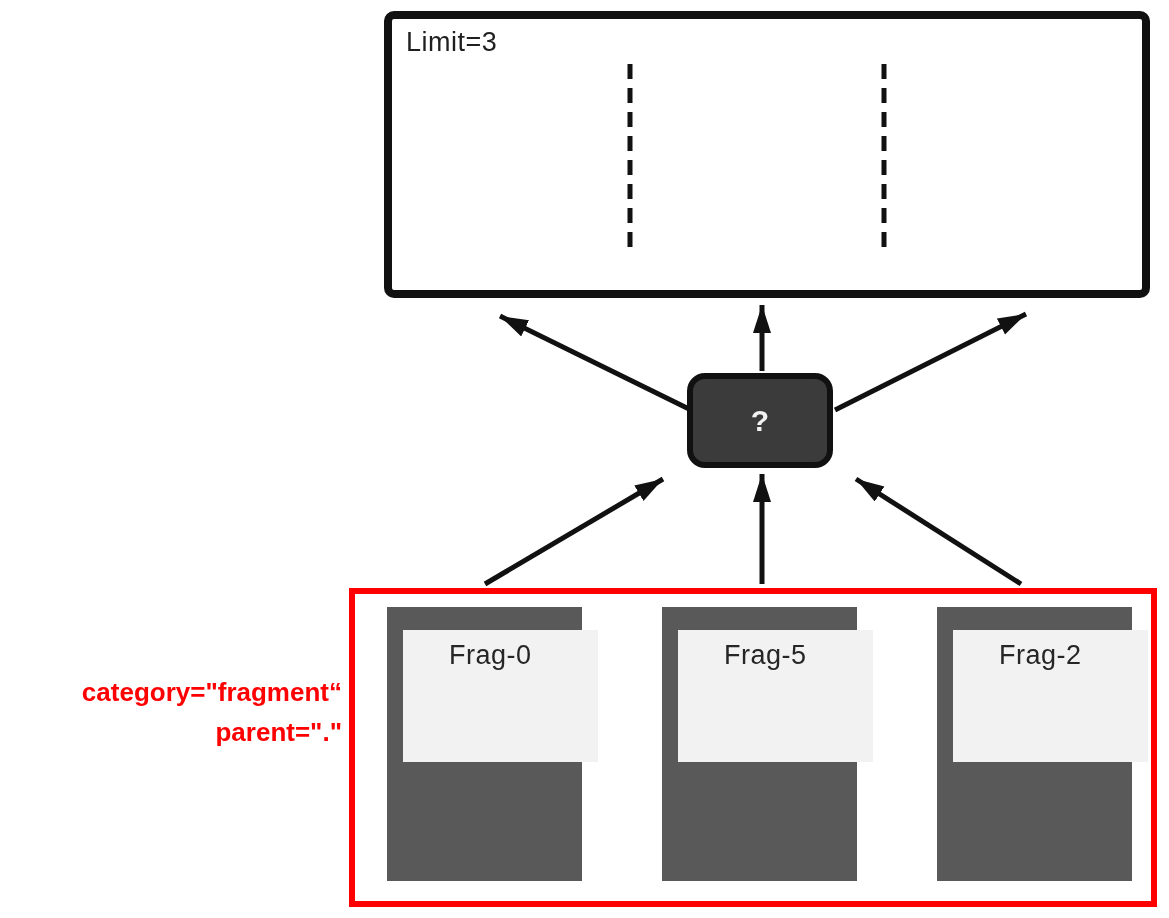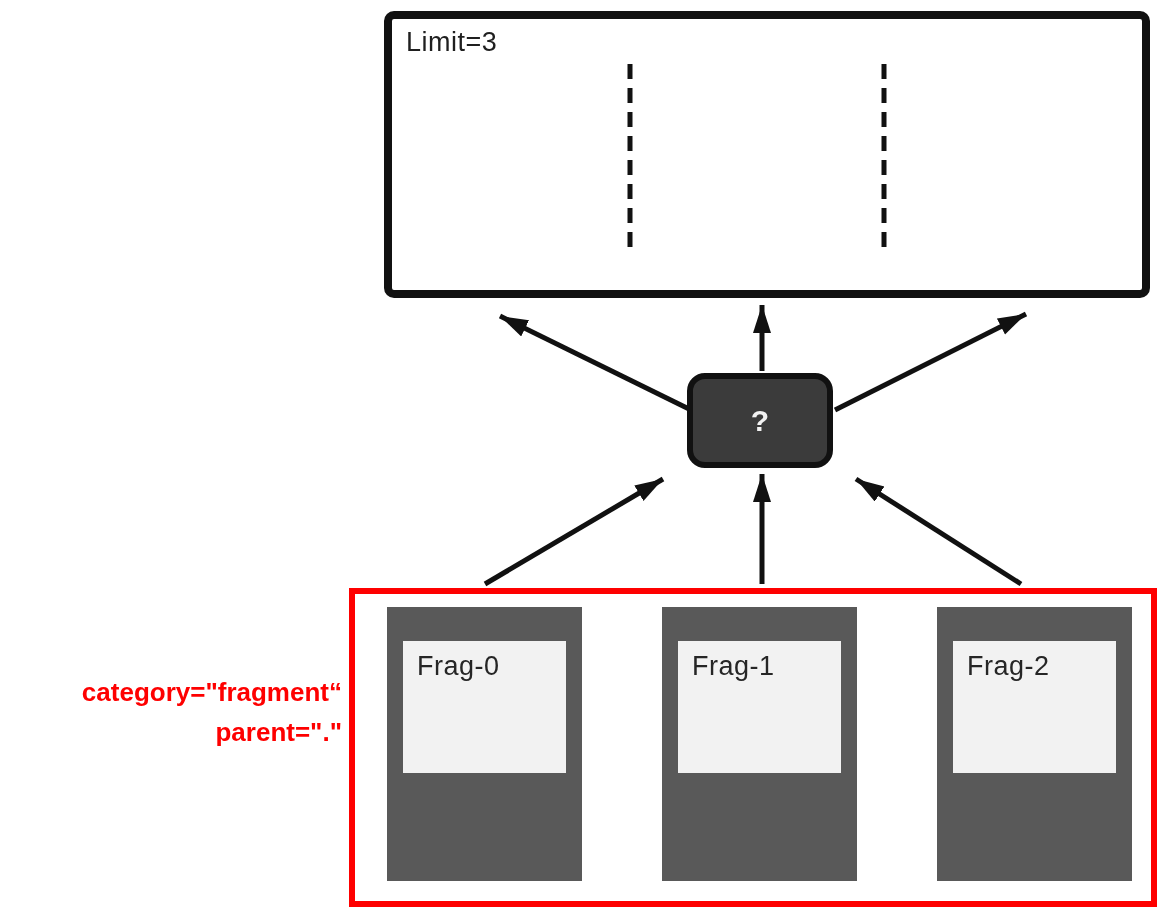--- a/index.html
+++ b/index.html
@@ -82,23 +82,24 @@
     position: absolute;
     top: 607px;
     width: 195px; height: 274px;
     background: var(--frag-fill);
   }
   .frag-0 { left: 387px; }
   .frag-1 { left: 662px; }
   .frag-2 { left: 937px; }
   .frag-inner {
     position: absolute;
-    left: 16px; top: 34px;
+    left: 16px; top: 23px;
     width: 163px; height: 132px;
     background: var(--frag-inner);
+    padding-left: 32px;
   }
   .frag-label {
     display: block;
     padding: 10px 0 0 14px;
     font-size: 27px;
     color: #262626;
     letter-spacing: 0.5px;
   }
 
   
@@ -149,21 +150,21 @@
   <div class="red-box"></div>
 
   <div class="frag frag-0">
     <div class="frag-inner">
       <span class="frag-label">Frag-0</span>
     </div>
   </div>
 
   <div class="frag frag-1">
     <div class="frag-inner">
-      <span class="frag-label">Frag-1</span>
+      <span class="frag-label">Frag-5</span>
     </div>
   </div>
 
   <div class="frag frag-2">
     <div class="frag-inner">
       <span class="frag-label">Frag-2</span>
     </div>
   </div>
 
   <div class="annotation">

